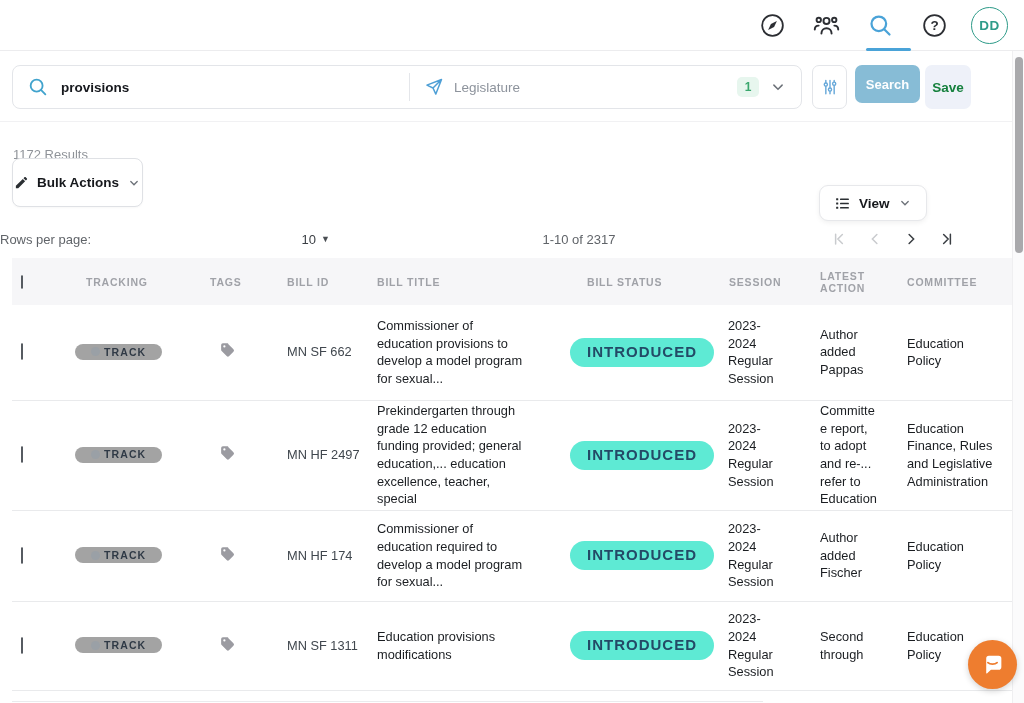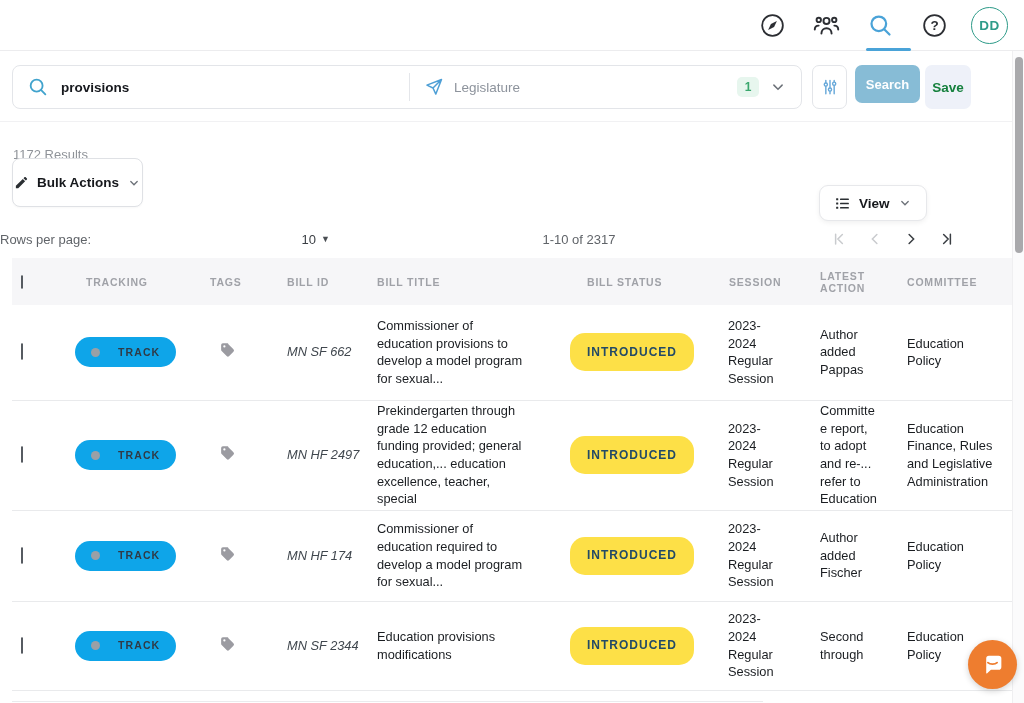--- a/index.html
+++ b/index.html
@@ -57,27 +57,27 @@
   th.h-check, td.d-check { padding-left:9px; }
   th.h-track { padding-left:16px; }  td.d-track { padding-left:5px; }
   th.h-tags  { padding-left:5px; }   td.d-tags  { padding-left:14px; }
   th.h-billid, td.d-billid { padding-left:17px; }
   th.h-title,  td.d-title  { padding-left:17px; } td.d-title { padding-right:33px; }
   th.h-status { padding-left:27px; } td.d-status { padding-left:10px; }
   th.h-sess { padding-left:22px; }  td.d-sess { padding-left:21px; padding-right:20px; }
   th.h-act  { padding-left:20px; padding-right:18px; }  td.d-act  { padding-left:20px; padding-right:5px; }
   th.h-comm { padding-left:22px; white-space:nowrap; overflow:hidden; } td.d-comm { padding-left:22px; padding-right:13px; }
   td.d-sess, td.d-act, td.d-comm, td.d-title { overflow-wrap:break-word; word-break:break-word; }
-  td.d-billid { color:#40474e;font-style:italic; }
+  td.d-billid { color:#40474e; }
 
   .checkbox { width:17px; height:17px; border:1.6px solid #565b61; border-radius:4px; background:#fff; cursor:pointer; }
-  .track-pill { display:inline-flex; align-items:center; gap:18px; height:30px; padding:0 16px; border-radius:16px; background:#0ea5e9; cursor:pointer; }
+  .track-pill { display:inline-flex; align-items:center; gap:4px; height:16px; padding:0 16px; border-radius:16px; background:#a3a3a3; cursor:pointer; }
   .track-dot { width:9px; height:9px; border-radius:50%; background:#9aa0a6; }
   .track-label { font-size:10.5px; font-weight:bold; letter-spacing:1.1px; color:#303a46; }
-  .status-badge { display:inline-flex; align-items:center; height:38px; padding:0 17px; border-radius:15px; background:#fde047; color:#234a66; font-size:12px; font-weight:bold; letter-spacing:1px; white-space:nowrap; }
+  .status-badge { display:inline-flex; align-items:center; height:29px; padding:0 17px; border-radius:15px; background:#5eead4; color:#234a66; font-size:15px; font-weight:bold; letter-spacing:1px; white-space:nowrap; }
 
   .partial-row-line { position:absolute; top:701px; left:12px; width:751px; height:1px; background:#eaebed; }
 
   
   .scroll-track { position:absolute; top:51px; right:0; width:12px; height:652px; background:#fbfbfc; border-left:1px solid #efeff1; }
   .scroll-thumb { position:absolute; top:6px; left:2px; width:8px; height:196px; border-radius:4px; background:#a9a9ac; }
 
   
   .chat-fab { position:absolute; left:968px; top:640px; width:49px; height:49px; border-radius:50%; background:#ee7d2f; display:flex; align-items:center; justify-content:center; cursor:pointer; box-shadow:0 2px 6px rgba(0,0,0,.18); }
 </style>
@@ -309,21 +309,21 @@
               <span class="track-dot"></span>
               <span class="track-label">TRACK</span>
             </span>
           </td>
           <td class="d-tags">
             <svg width="17" height="17" viewBox="0 0 24 24">
               <path d="M12.4 3H5.5A2.5 2.5 0 0 0 3 5.5v6.9c0 .66.26 1.3.73 1.77l7.1 7.1a2.5 2.5 0 0 0 3.54 0l6-6a2.5 2.5 0 0 0 0-3.54l-7.1-7.1A2.5 2.5 0 0 0 12.4 3z" fill="#9b9ba1"></path>
               <circle cx="7.6" cy="7.6" r="1.6" fill="#fff"></circle>
             </svg>
           </td>
-          <td class="d-billid">MN SF 2344</td>
+          <td class="d-billid">MN SF 1311</td>
           <td class="d-title">Education provisions modifications</td>
           <td class="d-status"><span class="status-badge">INTRODUCED</span></td>
           <td class="d-sess">2023-2024 Regular Session</td>
           <td class="d-act">Second through</td>
           <td class="d-comm">Education Policy</td>
         </tr>
       </tbody>
     </table>
   </div>
 

